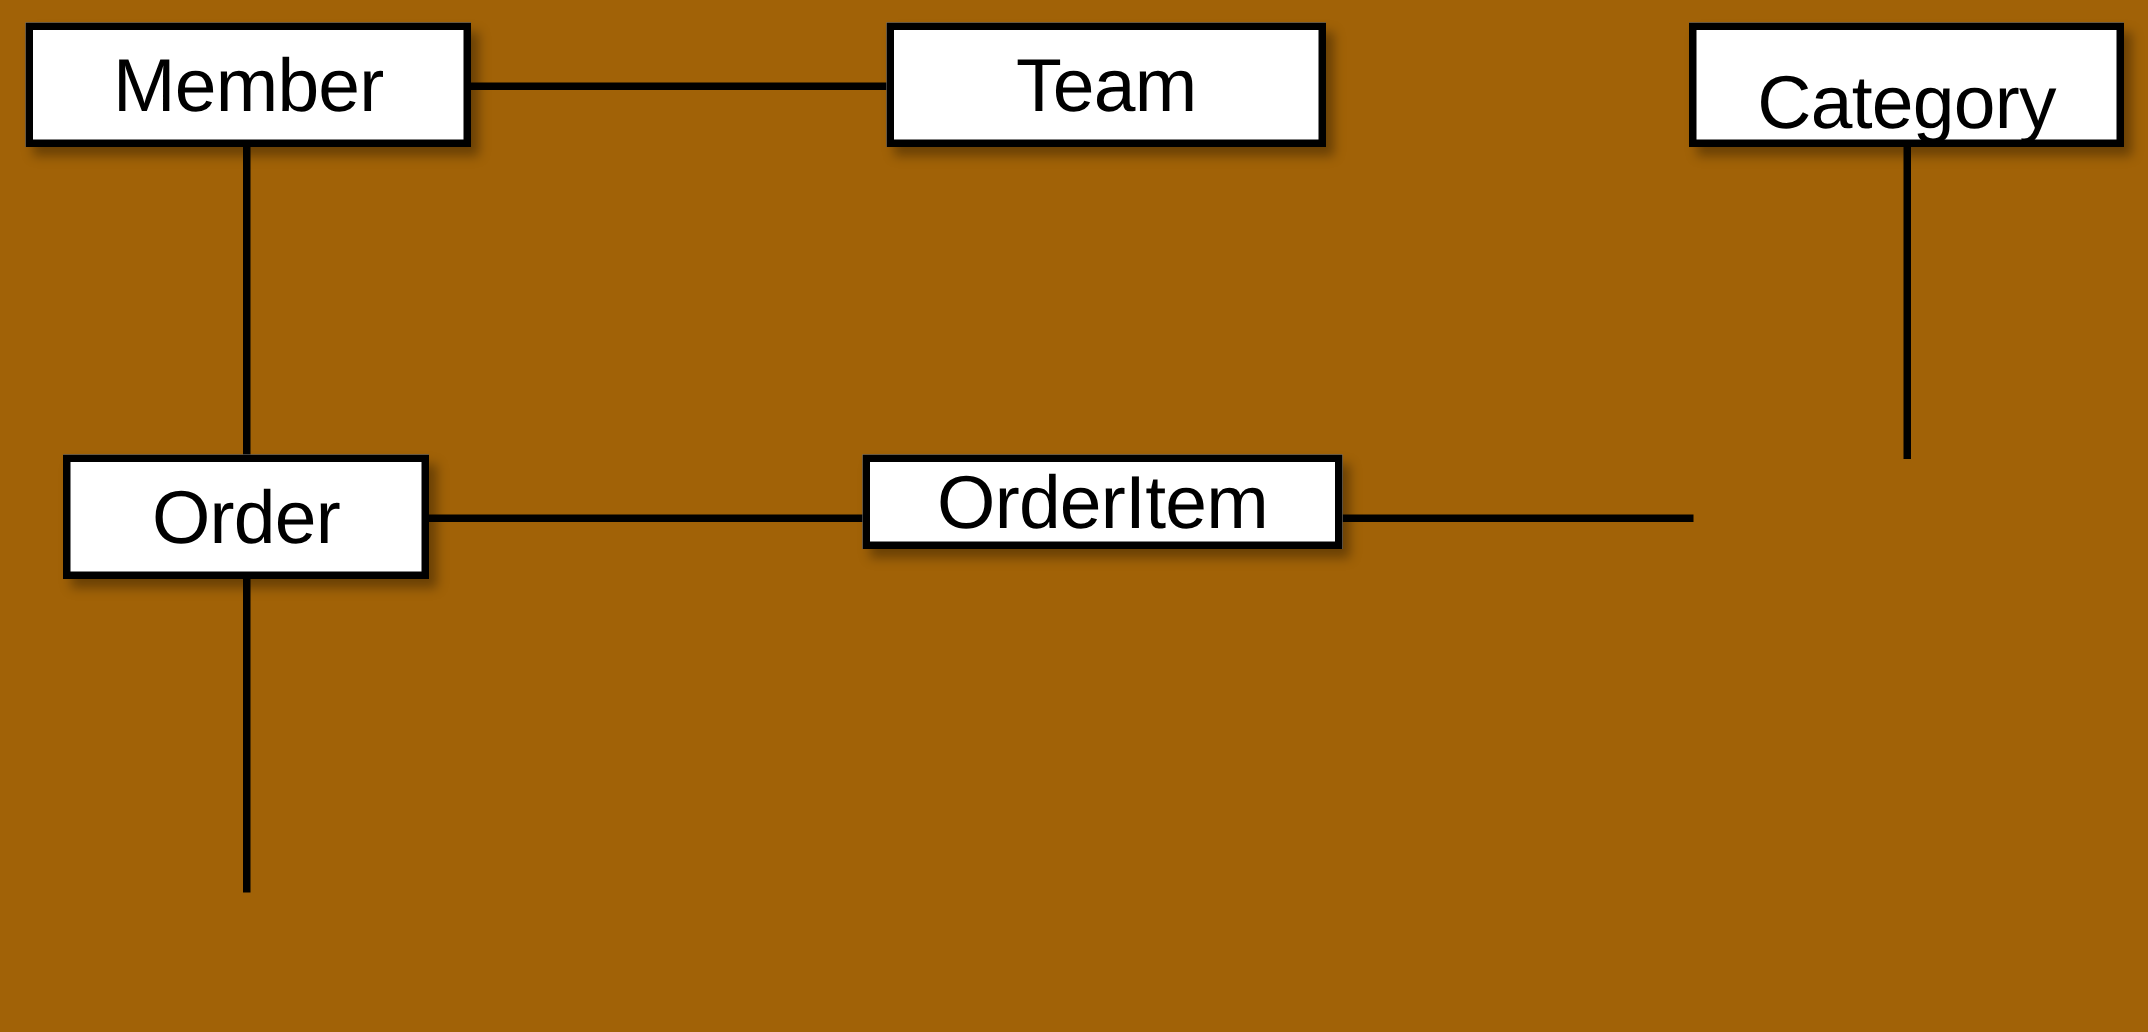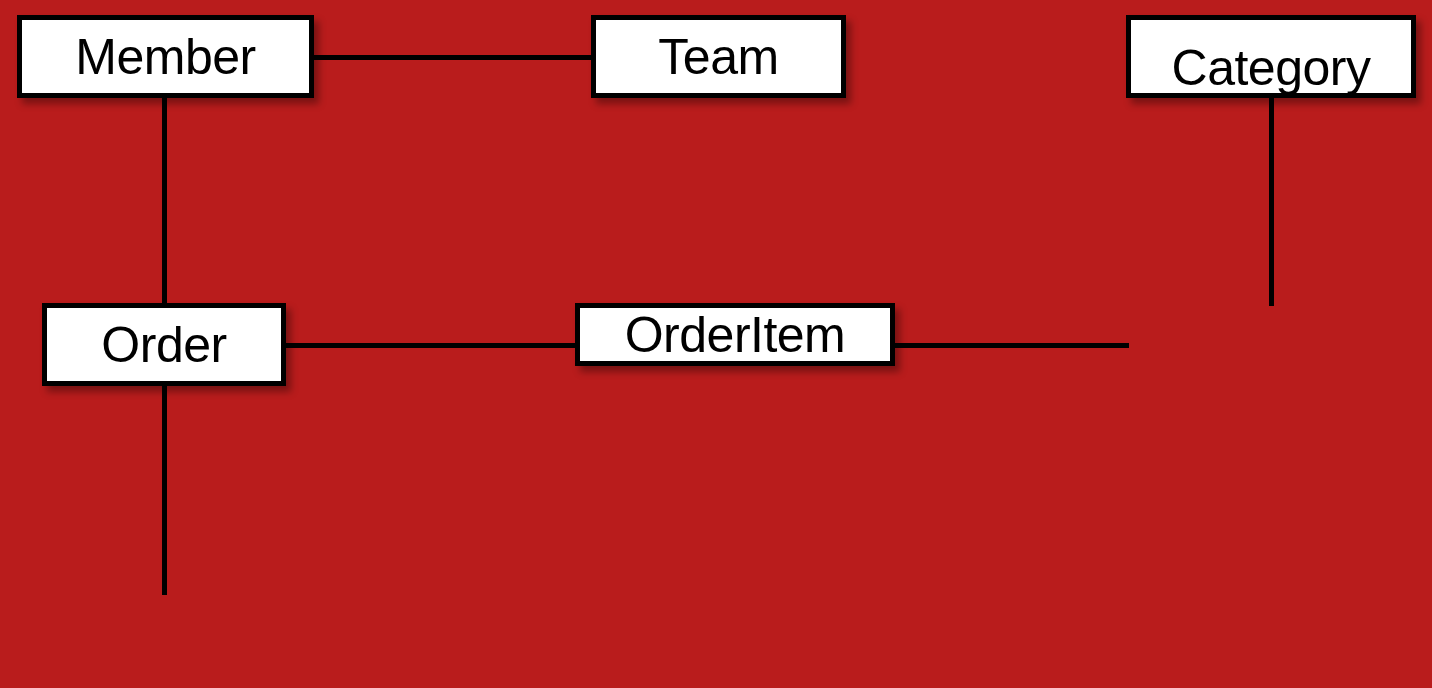--- a/index.html
+++ b/index.html
@@ -8,21 +8,21 @@
     padding: 0;
     background: #ffffff;
   }
   body {
     font-family: "Liberation Sans", sans-serif;
   }
   #diagram-canvas {
     position: relative;
     width: 1432px;
     height: 688px;
-    background: #b91c1c;
+    background: #a16207;
     overflow: hidden;
   }
   .edge {
     position: absolute;
     background: #000000;
   }
   .edge-h { height: 5px; }
   .edge-v { width: 5px; }
 
   .entity-box {
@@ -61,21 +61,21 @@
   <div class="edge edge-h" style="left:895px; top:343px; width:234px;"></div>
 
   <div class="edge edge-v" style="left:1269px; top:95px; height:211px;"></div>
 
   <div class="edge edge-v" style="left:162px; top:383px; height:212px;"></div>
 
   <div class="entity-box" style="left:17px; top:15px; width:297px; height:83px;">
     <span class="entity-label">Member</span>
   </div>
 
-  <div class="entity-box" style="left:591px; top:15px; width:255px; height:83px;">
+  <div class="entity-box" style="left:591px; top:15px; width:293px; height:83px;">
     <span class="entity-label">Team</span>
   </div>
 
   <div class="entity-box" style="left:1126px; top:15px; width:290px; height:83px;align-items:flex-end;">
     <span class="entity-label">Category</span>
   </div>
 
   <div class="entity-box" style="left:42px; top:303px; width:244px; height:83px;text-align:center;">
     <span class="entity-label">Order</span>
   </div>

